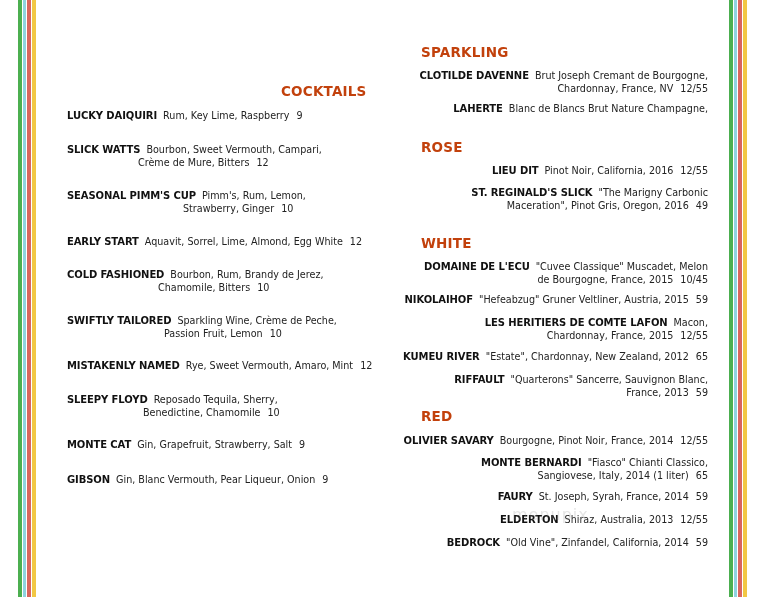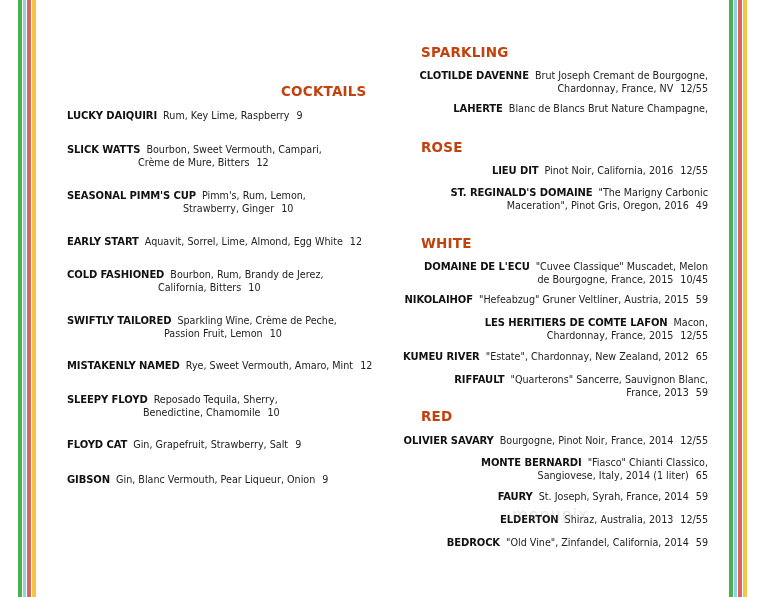--- a/index.html
+++ b/index.html
@@ -53,60 +53,60 @@
   <span class="name">SEASONAL PIMM'S CUP</span><span>Pimm's, Rum, Lemon,</span>
   <div style="padding-left:116px;"><span>Strawberry, Ginger</span><span class="price">10</span></div>
 </div>
 
 <div class="item cock" style="left:67px; top:235px;">
   <span class="name">EARLY START</span><span>Aquavit, Sorrel, Lime, Almond, Egg White</span><span class="price">12</span>
 </div>
 
 <div class="item cock" style="left:67px; top:268px;">
   <span class="name">COLD FASHIONED</span><span>Bourbon, Rum, Brandy de Jerez,</span>
-  <div style="padding-left:91px;"><span>California, Bitters</span><span class="price">10</span></div>
+  <div style="padding-left:91px;"><span>Chamomile, Bitters</span><span class="price">10</span></div>
 </div>
 
 <div class="item cock" style="left:67px; top:314px;">
   <span class="name">SWIFTLY TAILORED</span><span>Sparkling Wine, Crème de Peche,</span>
   <div style="padding-left:97px;"><span>Passion Fruit, Lemon</span><span class="price">10</span></div>
 </div>
 
 <div class="item cock" style="left:67px; top:359px;">
   <span class="name">MISTAKENLY NAMED</span><span>Rye, Sweet Vermouth, Amaro, Mint</span><span class="price">12</span>
 </div>
 
 <div class="item cock" style="left:67px; top:393px;">
   <span class="name">SLEEPY FLOYD</span><span>Reposado Tequila, Sherry,</span>
   <div style="padding-left:76px;"><span>Benedictine, Chamomile</span><span class="price">10</span></div>
 </div>
 
 <div class="item cock" style="left:67px; top:438px;">
-  <span class="name">FLOYD CAT</span><span>Gin, Grapefruit, Strawberry, Salt</span><span class="price">9</span>
+  <span class="name">MONTE CAT</span><span>Gin, Grapefruit, Strawberry, Salt</span><span class="price">9</span>
 </div>
 
 <div class="item cock" style="left:67px; top:473px;">
   <span class="name">GIBSON</span><span>Gin, Blanc Vermouth, Pear Liqueur, Onion</span><span class="price">9</span>
 </div>
 
 <div class="heading" style="left:421px; top:44px;">SPARKLING</div>
 <div class="item wine" style="top:69px;">
   <div><span class="name">CLOTILDE DAVENNE</span><span>Brut Joseph Cremant de Bourgogne,</span></div>
   <div><span>Chardonnay, France, NV</span><span class="price">12/55</span></div>
 </div>
 <div class="item wine" style="top:102px;">
   <div><span class="name">LAHERTE</span><span>Blanc de Blancs Brut Nature Champagne,</span></div>
 </div>
 
 <div class="heading" style="left:421px; top:139px;">ROSE</div>
 <div class="item wine" style="top:164px;">
   <div><span class="name">LIEU DIT</span><span>Pinot Noir, California, 2016</span><span class="price">12/55</span></div>
 </div>
 <div class="item wine" style="top:186px;">
-  <div><span class="name">ST. REGINALD'S DOMAINE</span><span>"The Marigny Carbonic</span></div>
+  <div><span class="name">ST. REGINALD'S SLICK</span><span>"The Marigny Carbonic</span></div>
   <div><span>Maceration", Pinot Gris, Oregon, 2016</span><span class="price">49</span></div>
 </div>
 
 <div class="heading" style="left:421px; top:235px;">WHITE</div>
 <div class="item wine" style="top:260px;">
   <div><span class="name">DOMAINE DE L'ECU</span><span>"Cuvee Classique" Muscadet, Melon</span></div>
   <div><span>de Bourgogne, France, 2015</span><span class="price">10/45</span></div>
 </div>
 <div class="item wine" style="top:293px;">
   <div><span class="name">NIKOLAIHOF</span><span>"Hefeabzug" Gruner Veltliner, Austria, 2015</span><span class="price">59</span></div>

